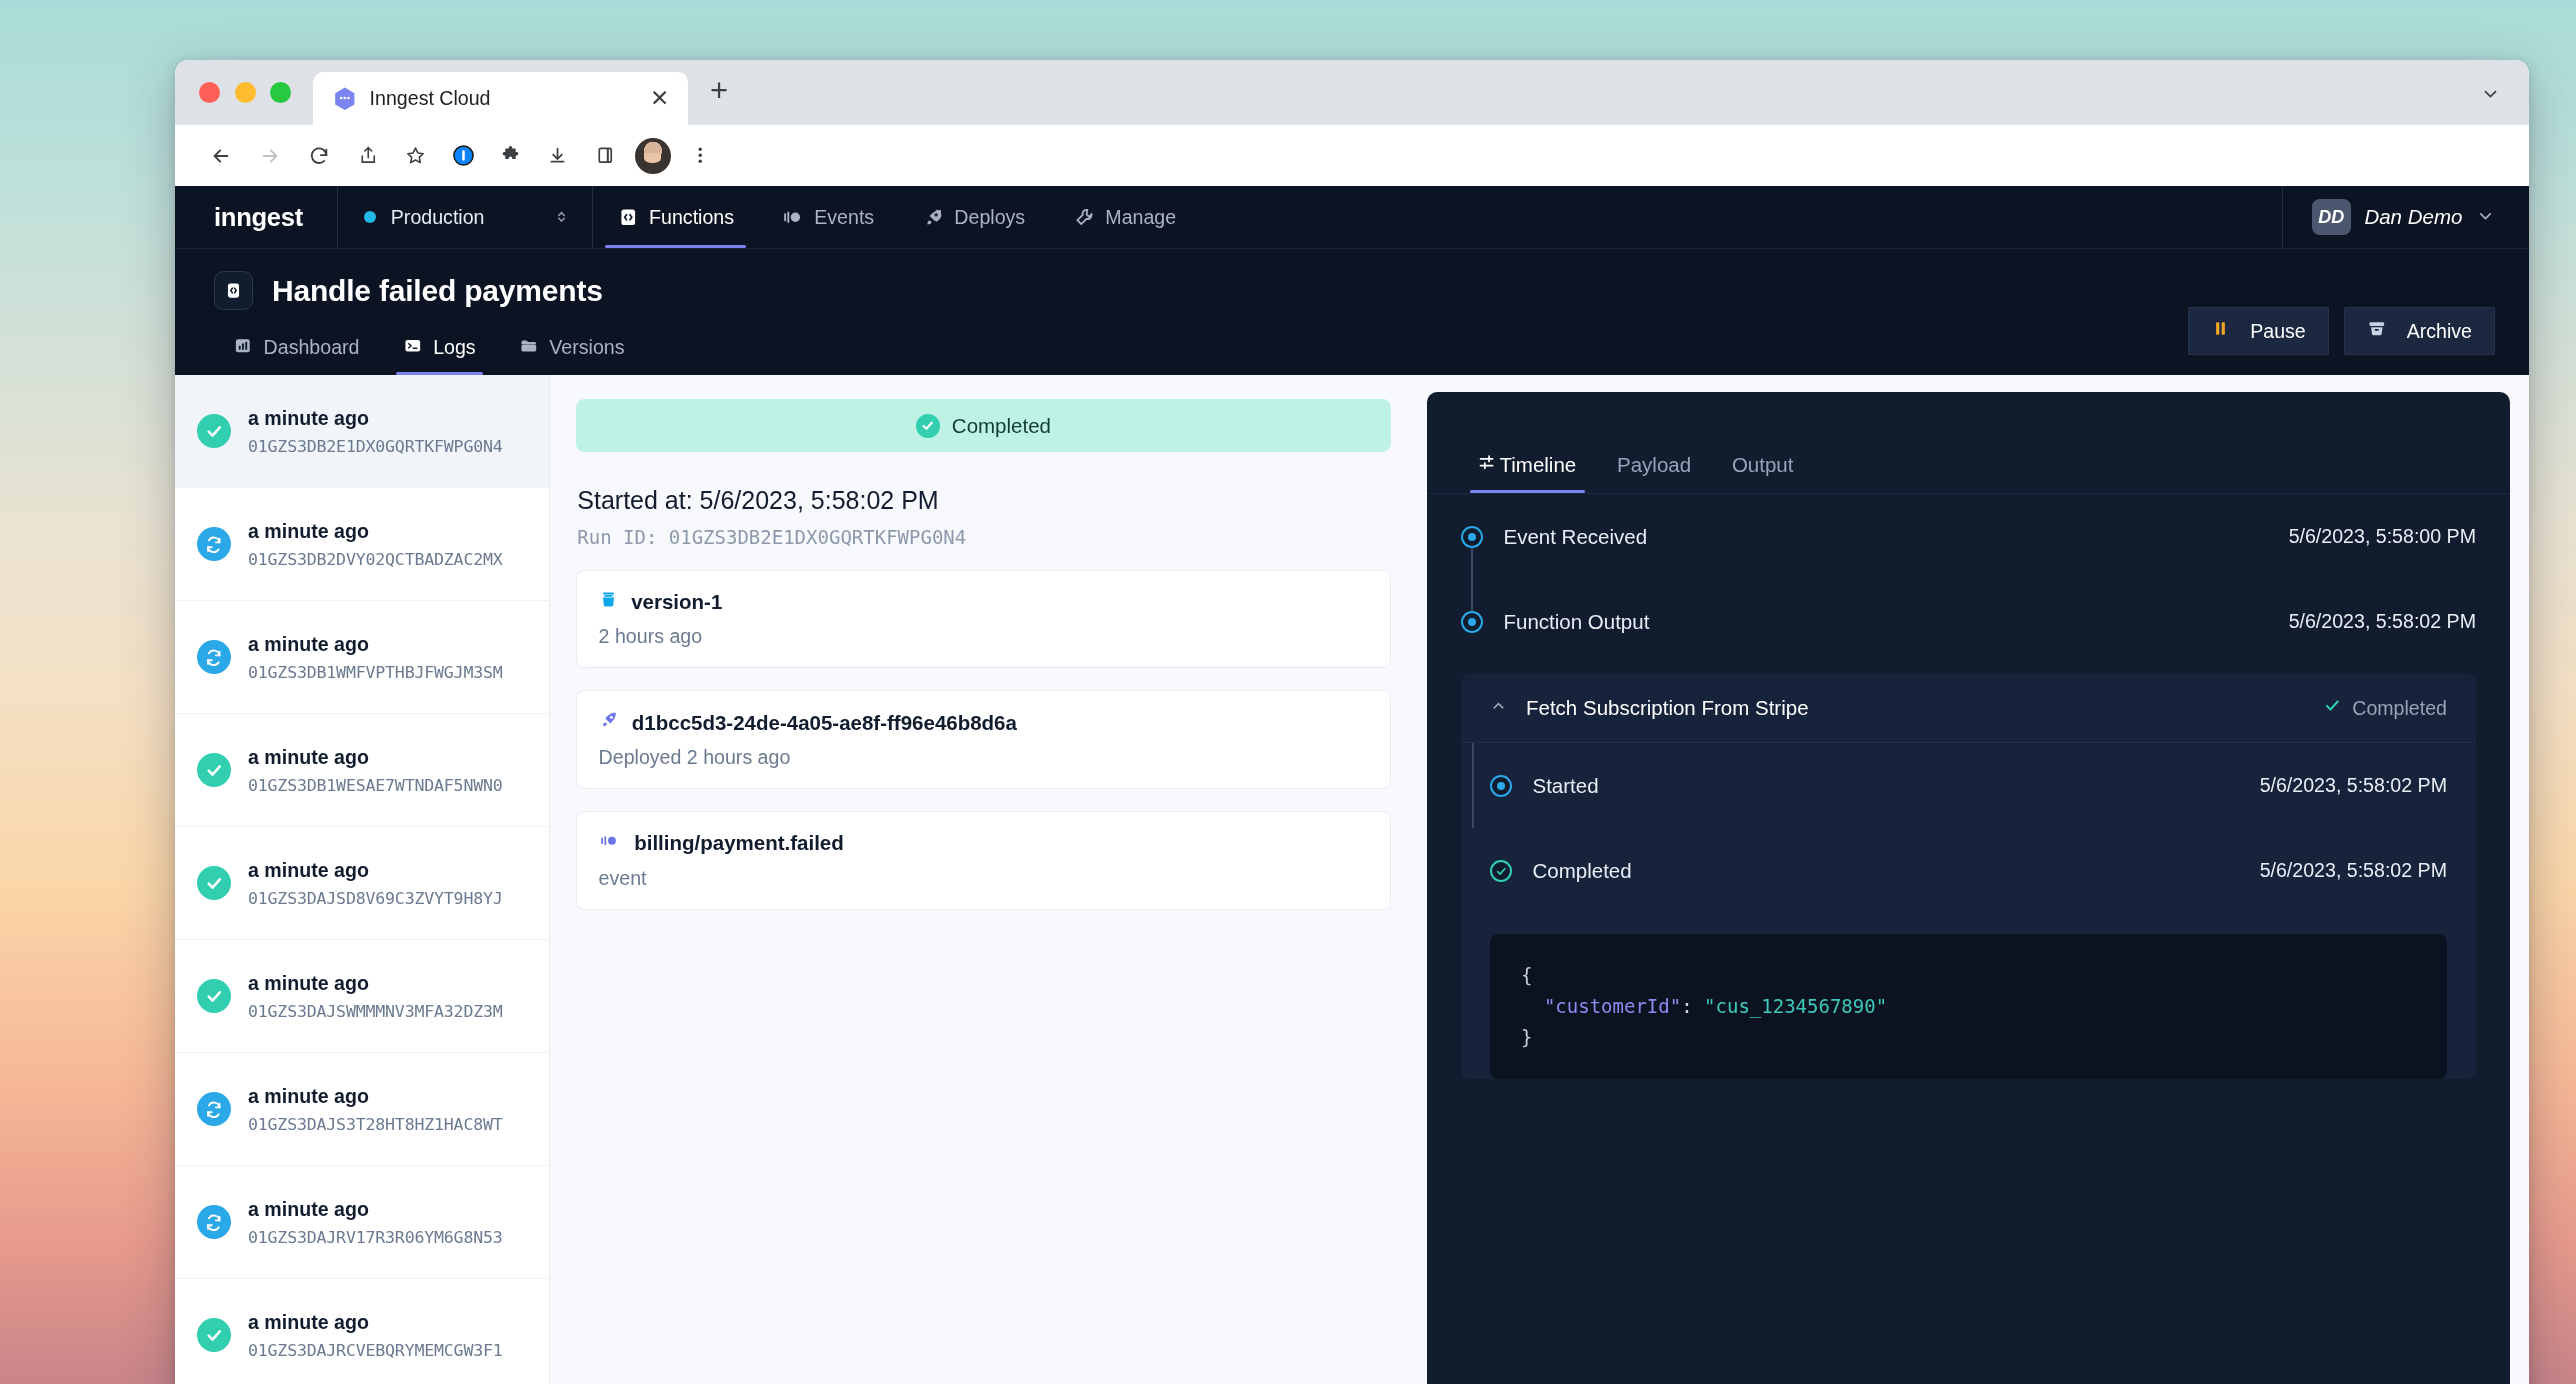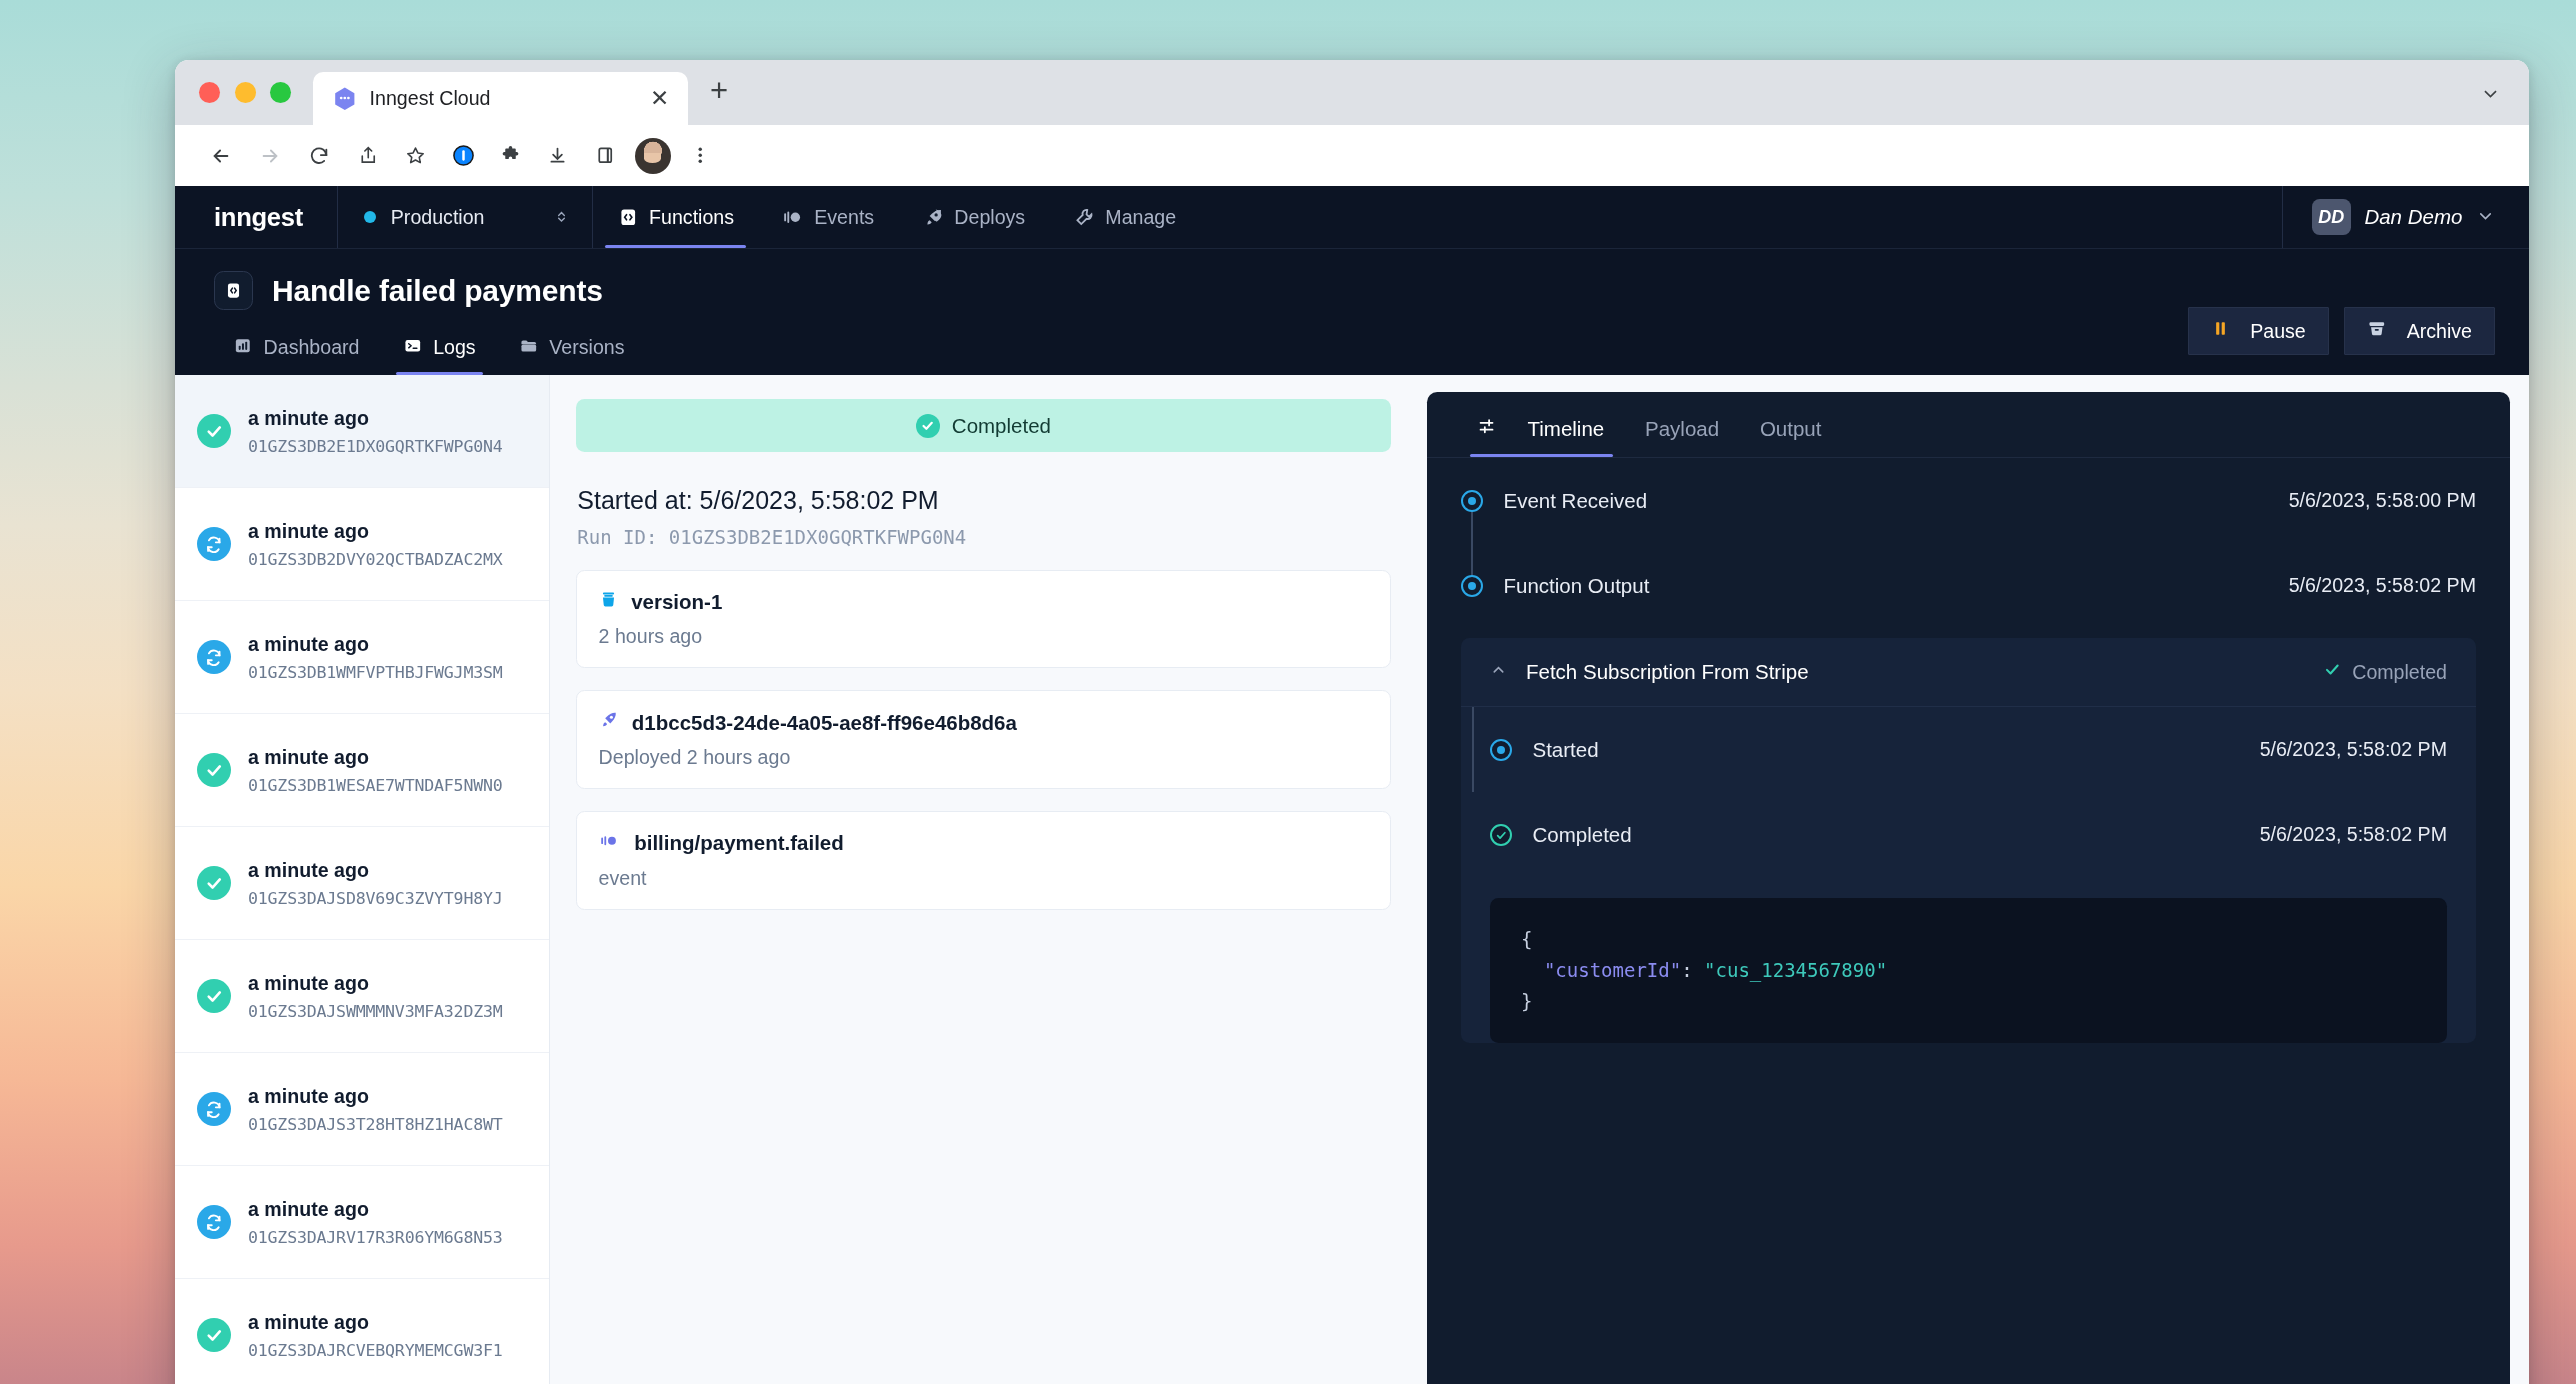--- a/index.html
+++ b/index.html
@@ -172,22 +172,22 @@
   }
   .card-title { display: flex; align-items: center; gap: 13.6px; font-size: 20.5px; font-weight: 700; color: #111c2e; }
   .card-sub { font-size: 19.6px; color: #6b7a90; margin-top: 11px; }
 
   .timeline-panel {
     width: 1083px; flex: none; background: #111c2e; border-radius: 10.2px;
     margin: 17px 19px 0 10.2px; overflow: hidden; position: relative;
   }
   .tl-tabs { display: flex; gap: 6.8px; padding: 24px 34px 0 34px; border-bottom: 0.9px solid #1e2a40; }
   .tl-tab {
-    display: flex; align-items: center; gap: 29px; padding: 0 17px 15.3px 17px;
-    font-size: 20.5px; color: #98a3b8; position: relative;
+    display: flex; align-items: center; gap: 1px; padding: 0 17px 15.3px 17px;
+    font-size: 20.5px; color: #98a3b8; position: relative; margin-top: 36px;
   }
   .tl-tab.active { color: #fff; }
   .tl-tab.active::after {
     content: ''; position: absolute; left: 8.5px; right: 8.5px; bottom: 0;
     height: 3.4px; background: #7b84f0; border-radius: 1.7px;
   }
   .tl-heading { font-size: 24px; font-weight: 700; color: #fff; padding: 29px 34px 25.6px 34px; border-bottom: 0.9px solid #1e2a40; }
   .tl-body { padding: 0 34px; position: relative; }
   .tl-row { display: flex; align-items: center; gap: 20.5px; height: 85px; position: relative; }
   .tl-node { width: 22px; height: 22px; flex: none; position: relative; z-index: 2; }

